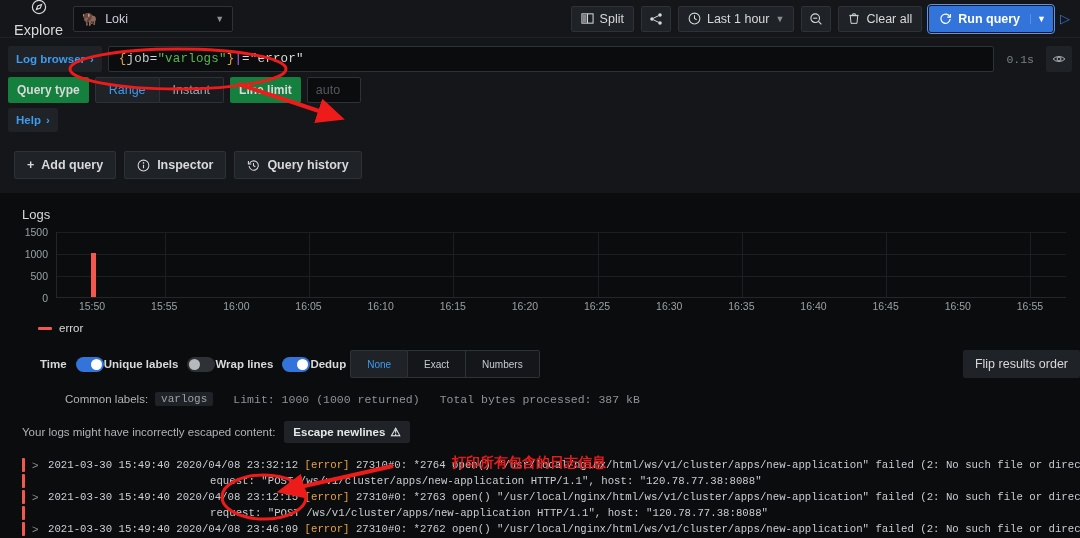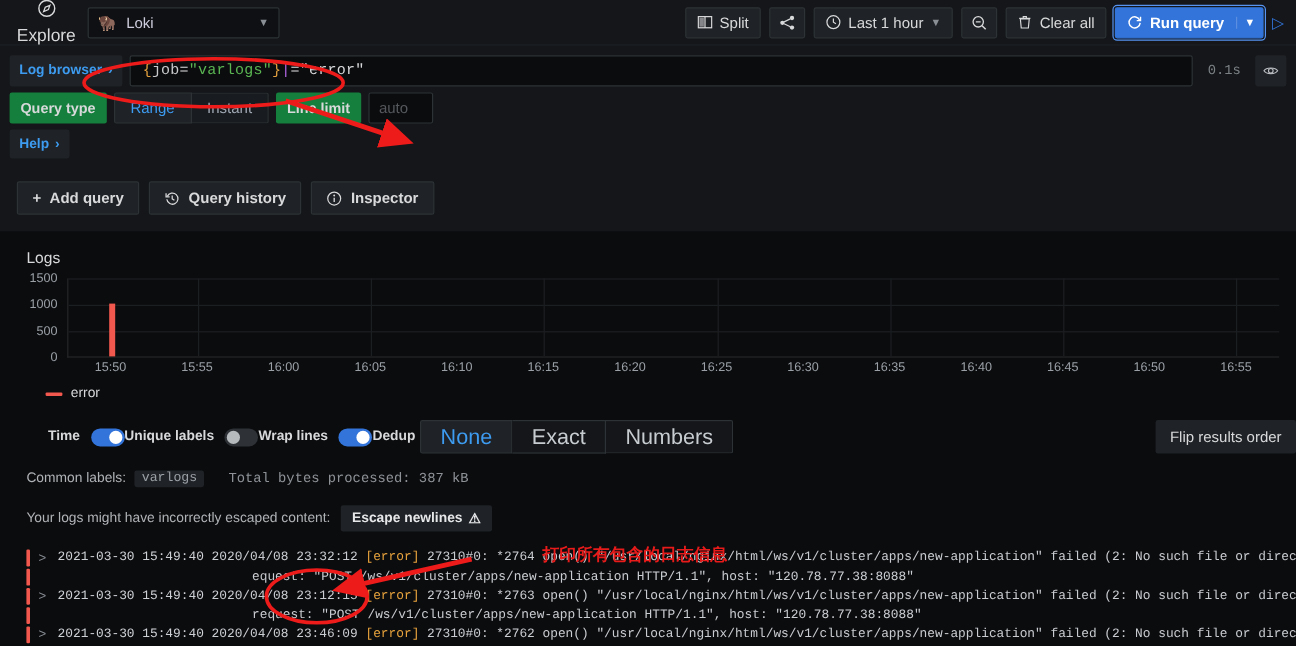--- a/index.html
+++ b/index.html
@@ -129,30 +129,30 @@
   .toggle { width: 28px; height: 15px; border-radius: 8px; background: #2e3236; position: relative; }
   .toggle.on { background: #3274d9; }
   .toggle::after {
     content:''; position: absolute; top: 2px; left: 2px; width: 11px; height: 11px;
     border-radius: 50%; background: #b6babd;
   }
   .toggle.on::after { left: 15px; background: #fff; }
   .dedup-grp { display: flex; margin-left: 4px;}
   .dd {
     height: 28px; background: #141619; border: 1px solid #2c3235; border-left: none;
-    display: flex; align-items: center; padding: 0 16px; font-size: 18px; color: #c7ccd1;
+    display: flex; align-items: center; padding: 0 16px; font-size: 10px; color: #c7ccd1;
   }
   .dd:first-child { border-left: 1px solid #2c3235; border-radius: 2px 0 0 2px; color: #3d9bf0; background:#1f2226;}
   .dd:last-child { border-radius: 0 2px 2px 0; }
   .flipbtn {
     position:absolute; right: -14px; height: 28px; background: #1f2226; border-radius: 2px;
     display: flex; align-items: center; padding: 0 12px; font-size: 12.5px; color: #d8d9da; white-space: nowrap;
   }
   .meta { display: flex; align-items: center; gap: 20px; padding: 14px 0 0 8px; font-size: 11.5px; color: #b0b3b6; }
-  .meta .lblk { display: flex; align-items: center; gap: 7px; }
+  .meta .lblk { display: flex; align-items: center; gap: 7px; margin-left: 43px; }
   .chip { background: #1f2226; border-radius: 2px; padding: 1px 6px; font-size: 11px; color: #9aa0a6; }
   .metaval { color: #8e9297; font-size: 11.5px; }
   .escrow { display: flex; align-items: center; gap: 9px; padding: 15px 0 0 8px; font-size: 11.5px; color: #b0b3b6; }
   .escbtn {
     background: #1f2226; border-radius: 2px; height: 22px; display: flex; align-items: center;
     gap: 5px; padding: 0 9px; font-size: 11.5px; font-weight: bold; color: #e6e7e8;
   }
 
   
   .logrows { margin-top: 14px; padding-left: 8px; }
@@ -292,33 +292,33 @@
       </div>
     </div>
 
     <div class="actions">
       <div class="abtn">
         <span>+</span>
         <span>Add query</span>
       </div>
       <div class="abtn">
         <svg width="13" height="13" viewBox="0 0 14 14">
+          <circle cx="7" cy="7" r="5.8" fill="none" stroke="#d8d9da" stroke-width="1.1"></circle>
+          <line x1="7" y1="6.2" x2="7" y2="10" stroke="#d8d9da" stroke-width="1.2"></line>
+          <circle cx="7" cy="4.2" r=".85" fill="#d8d9da"></circle>
+        </svg>
+        <span>Inspector</span>
+      </div>
+      <div class="abtn">
+        <svg width="13" height="13" viewBox="0 0 14 14">
           <path d="M2.6 5 A5 5 0 1 1 2.2 7.6" fill="none" stroke="#d8d9da" stroke-width="1.15"></path>
           <path d="M1.5 2.2 V5.4 H4.7" fill="none" stroke="#d8d9da" stroke-width="1.15"></path>
           <path d="M7 4.3 V7.2 L9 8.4" fill="none" stroke="#d8d9da" stroke-width="1.1"></path>
         </svg>
         <span>Query history</span>
-      </div>
-      <div class="abtn">
-        <svg width="13" height="13" viewBox="0 0 14 14">
-          <circle cx="7" cy="7" r="5.8" fill="none" stroke="#d8d9da" stroke-width="1.1"></circle>
-          <line x1="7" y1="6.2" x2="7" y2="10" stroke="#d8d9da" stroke-width="1.2"></line>
-          <circle cx="7" cy="4.2" r=".85" fill="#d8d9da"></circle>
-        </svg>
-        <span>Inspector</span>
       </div>
     </div>
   </div>
 
   <div id="logspanel">
     <div class="panel-title">Logs</div>
 
     <div class="graph-wrap">
       <div class="yaxis" id="yaxis">
           <div class="ytick" style="top: 66px;">0</div>
@@ -384,20 +384,21 @@
         <div class="dd">Numbers</div>
       </div>
       <div class="flipbtn">Flip results order</div>
     </div>
 
     <div class="meta">
       <span class="lblk">
         <span>Common labels:</span>
         <span class="chip mono">varlogs</span>
       </span>
+      <span class="metaval mono">Limit: 1000 (1000 returned)</span>
       <span class="metaval mono">Total bytes processed:  387  kB</span>
     </div>
 
     <div class="escrow">
       <span>Your logs might have incorrectly escaped content:</span>
       <span class="escbtn">
         <span>Escape newlines</span>
         <span>⚠</span>
       </span>
     </div>

